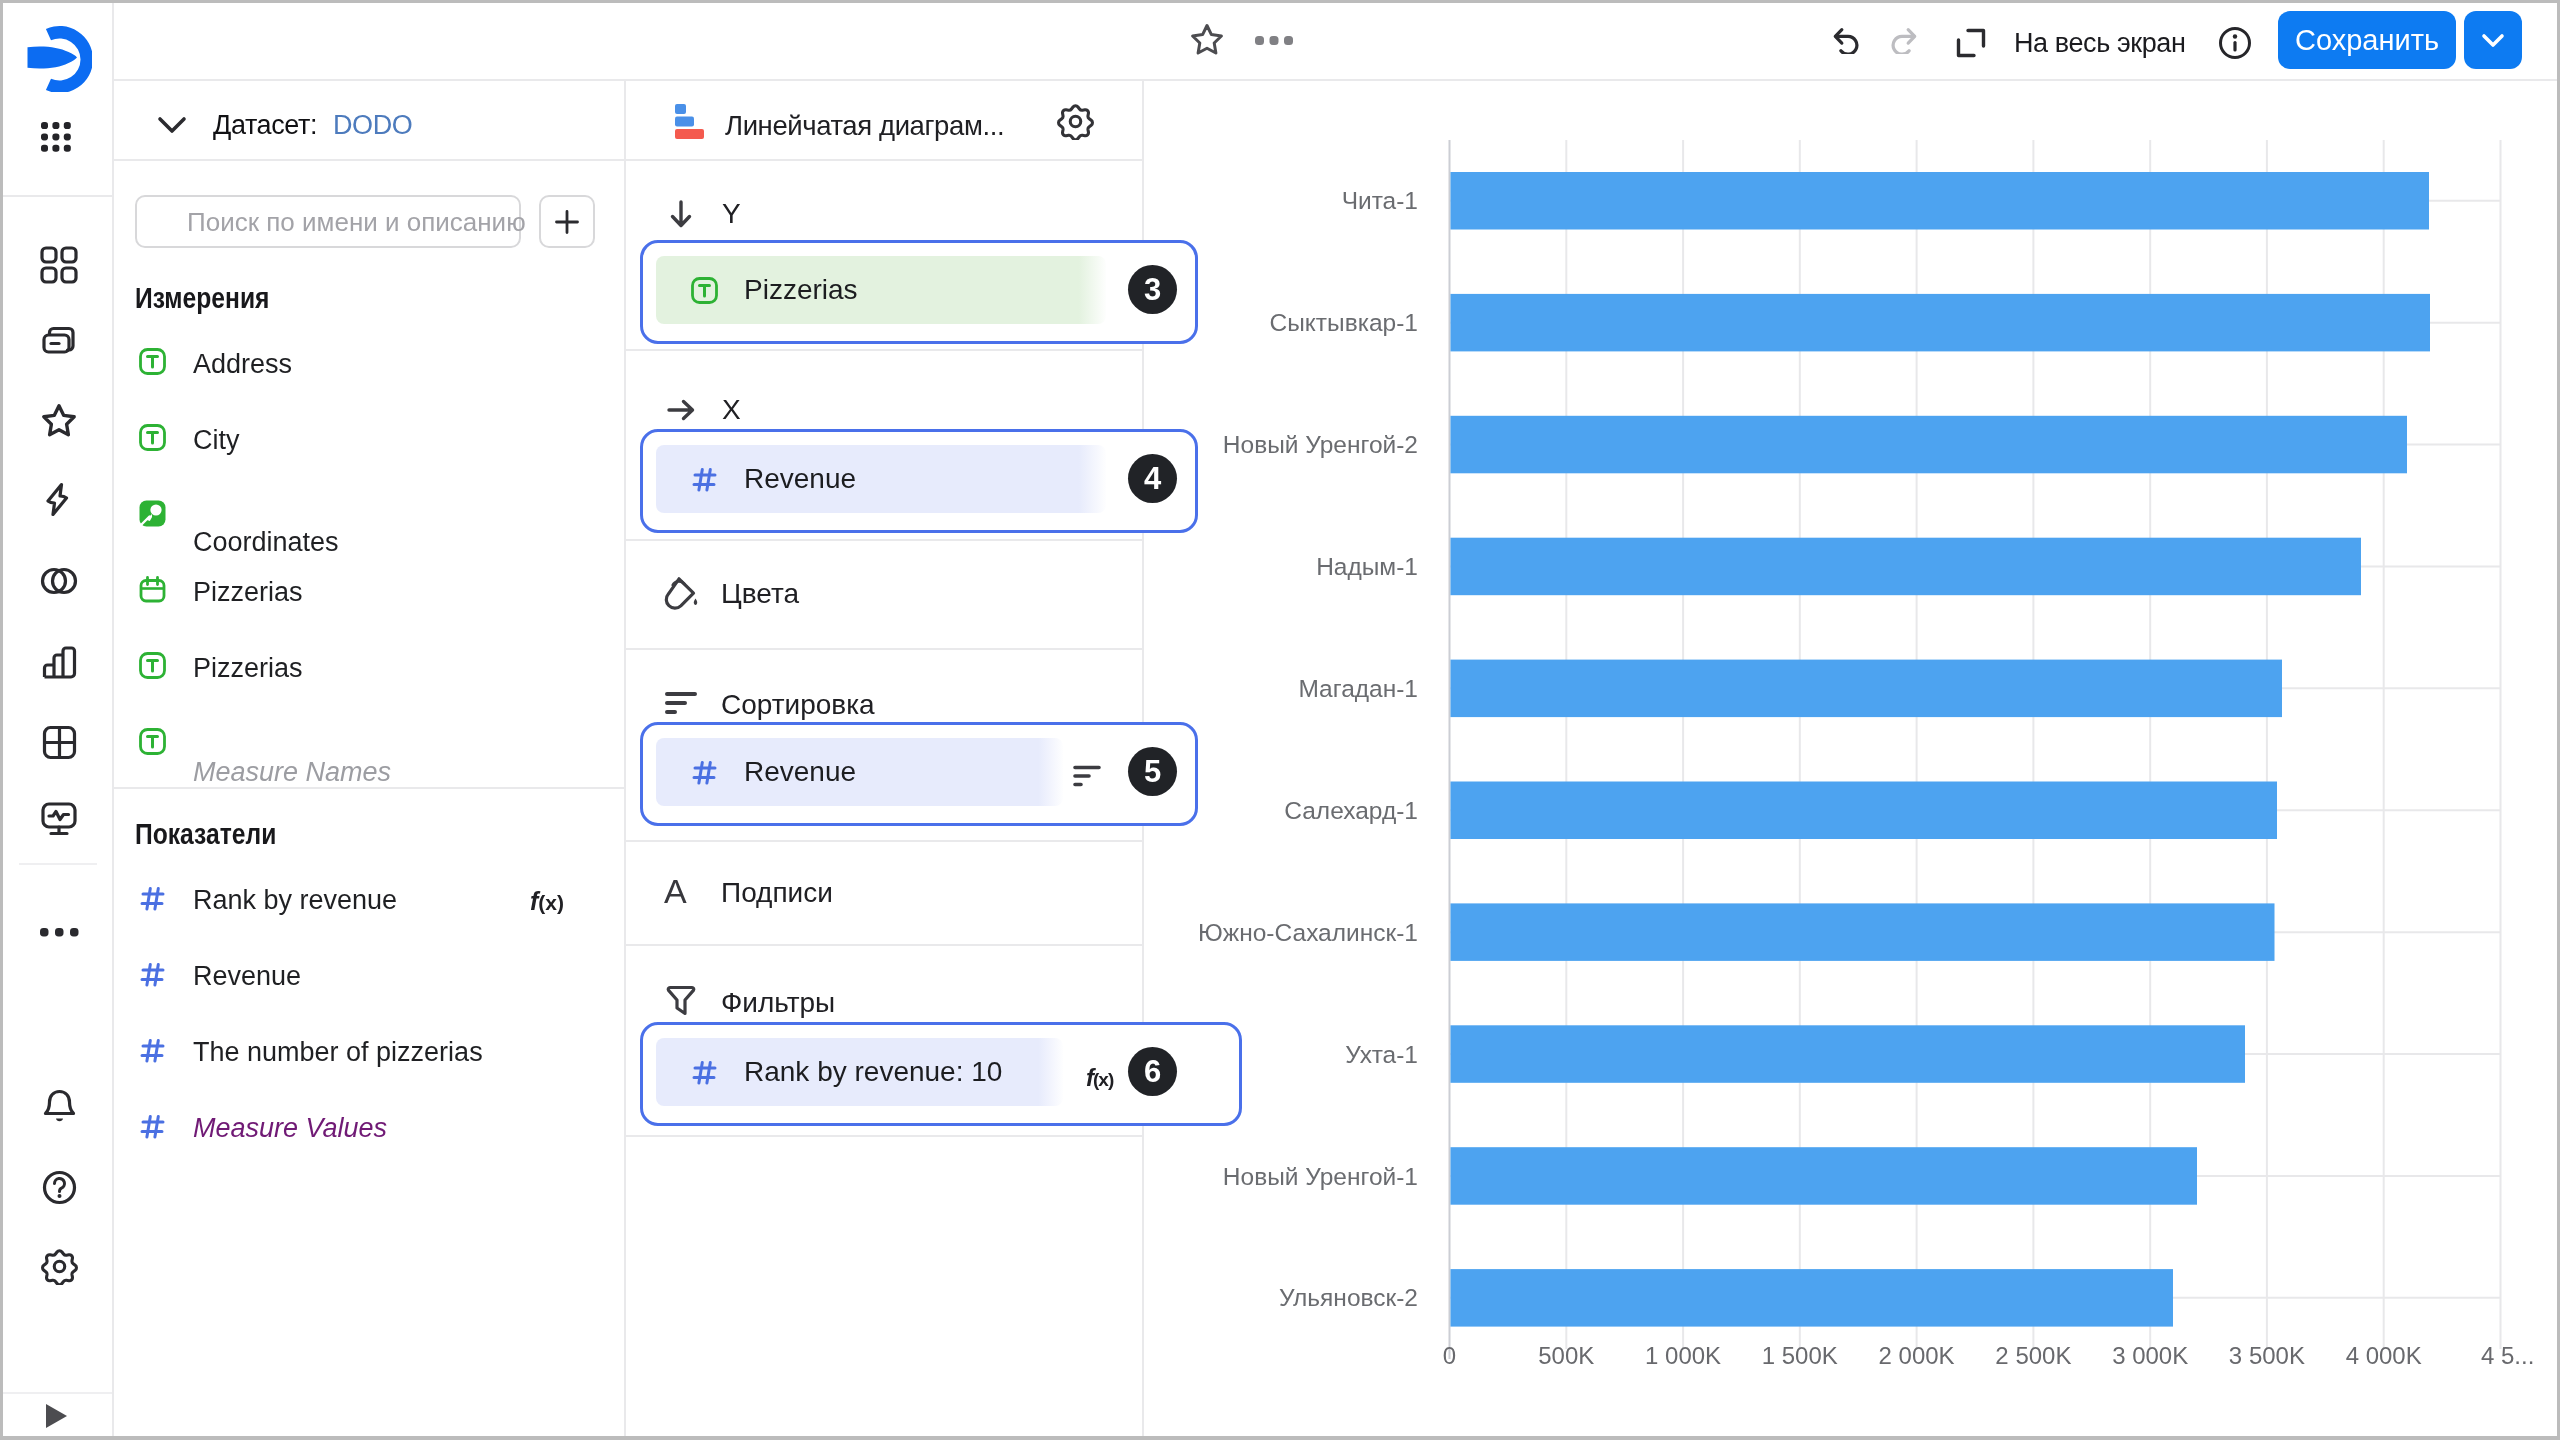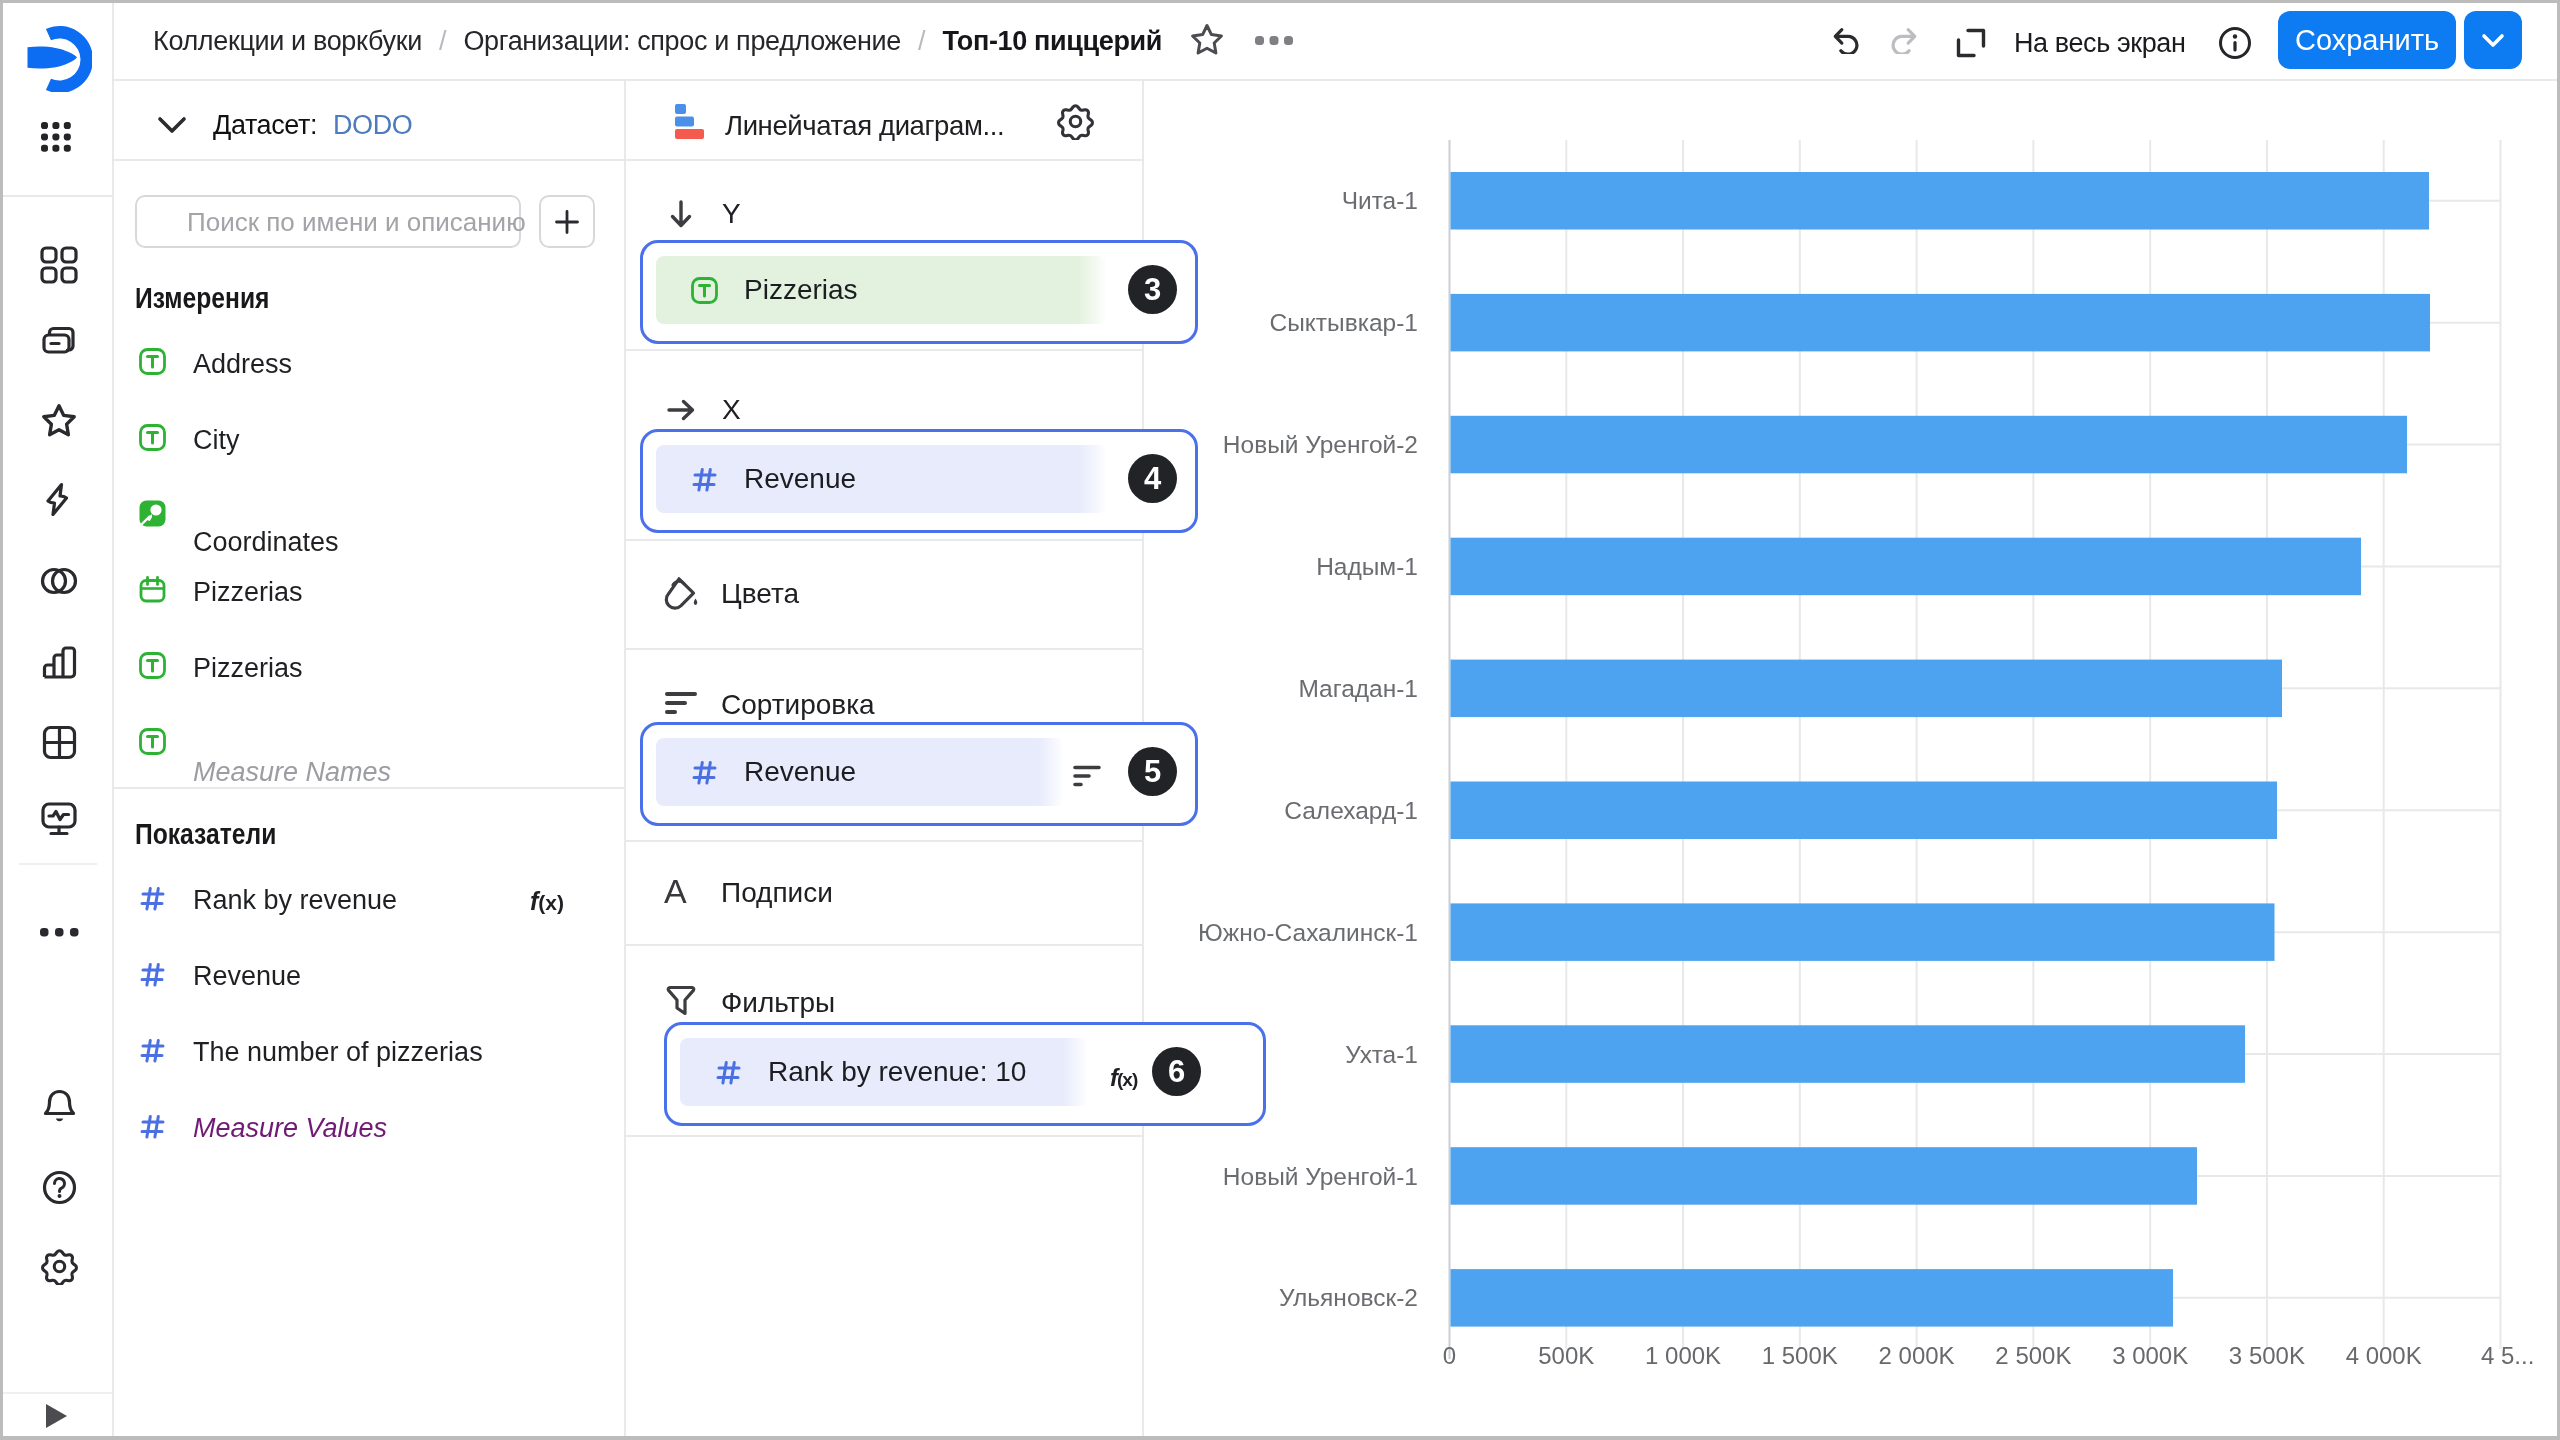--- a/index.html
+++ b/index.html
@@ -14,27 +14,20 @@
 </style>
 </head>
 <body>
 <div id="app">
 
   <div class="vline" style="left:109px; top:0; height:1433px;"></div>
   <div class="vline" style="left:621px; top:76px; height:1357px;"></div>
   <div class="vline" style="left:1139px; top:76px; height:1357px;"></div>
 
   <div class="hline" style="left:109px; top:76px; width:2445px;"></div>
-  <div id="breadcrumbs" class="txt" style="left:150px; top:23px; font-size:27px; letter-spacing:-0.35px;">
-    <span style="color:#26262a;">Коллекции и воркбуки</span>
-    <span style="color:#b9babf; padding:0 10px;">/</span>
-    <span style="color:#26262a;">Организации: спрос и предложение</span>
-    <span style="color:#b9babf; padding:0 10px;">/</span>
-    <span style="color:#16161a; font-weight:700;">Топ-10 пиццерий</span>
-  </div>
 
   <svg class="abs" style="left:1186px; top:19px;" width="36" height="36" viewBox="0 0 36 36" fill="none" stroke="#4c4c50" stroke-width="3" stroke-linejoin="round">
     <path d="M18 3.5 L22.4 12.6 L32.4 14 L25.2 21 L26.9 31 L18 26.2 L9.1 31 L10.8 21 L3.6 14 L13.6 12.6 Z"></path>
   </svg>
 
   <svg class="abs" style="left:1252px; top:30px;" width="40" height="16" viewBox="0 0 40 16" fill="#808084">
     <rect x="0" y="3" width="9" height="9" rx="3.5"></rect>
       <rect x="14.5" y="3" width="9" height="9" rx="3.5"></rect>
       <rect x="29" y="3" width="9" height="9" rx="3.5"></rect>
   </svg>
@@ -310,21 +303,21 @@
   <div class="txt" style="left:661px; top:869px; font-size:34px; line-height:38px; color:#38383d;">A</div>
   <div class="txt" style="left:718px; top:872px; font-size:28px; line-height:36px; color:#202024;">Подписи</div>
 
   <div class="hline" style="left:621px; top:941px; width:518px;"></div>
 
   <svg class="abs" style="left:662px; top:981px;" width="32" height="36" viewBox="0 0 32 36" fill="none" stroke="#3c3c41" stroke-width="3.2" stroke-linejoin="round">
     <path d="M5 3.5 H27 a1.8 1.8 0 0 1 1.4 2.9 L20 16 v13.5 L12 24 V16 L3.6 6.4 A1.8 1.8 0 0 1 5 3.5 z"></path>
   </svg>
   <div class="txt" style="left:718px; top:982px; font-size:28px; line-height:36px; color:#202024;">Фильтры</div>
 
-  <div class="abs" style="left:637px; top:1019px; width:602px; height:104px; border:3.5px solid #4a70ea; border-radius:18px; background:#fff;margin-left:24px;">
+  <div class="abs" style="left:637px; top:1019px; width:602px; height:104px; border:3.5px solid #4a70ea; border-radius:18px; background:#fff;">
     <div class="abs" style="left:13px; top:13px; width:407px; height:68px; border-radius:8px; background:linear-gradient(to right, #e7ebfc 94%, rgba(231,235,252,0.05));"></div>
     <svg class="abs" style="left:48px; top:34px;" width="27" height="27" viewBox="0 0 27 27" fill="none" stroke="#4b70e2" stroke-width="3" stroke-linecap="round">
       <path d="M4 9 h20 M3 18.5 h20 M11.3 3.5 l-3.4 20.5 M19.3 3.5 l-3.4 20.5"></path>
     </svg>
     <div class="txt" style="left:101px; top:29px; font-size:28px; line-height:36px; color:#1c1d20;">Rank by revenue: 10</div>
     <div class="txt" style="left:443px; top:39px; font-size:24px; font-weight:700; font-style:italic; letter-spacing:-1px; color:#202024;">f<span style="font-size:19px; font-style:normal;">(x)</span></div>
     <div class="abs cc" style="left:485px; top:22px; width:49px; height:49px; border-radius:50%; background:#212327; color:#fff; font-size:31px; font-weight:700;">6</div>
   </div>
 
   <div class="hline" style="left:621px; top:1132px; width:518px;"></div>

